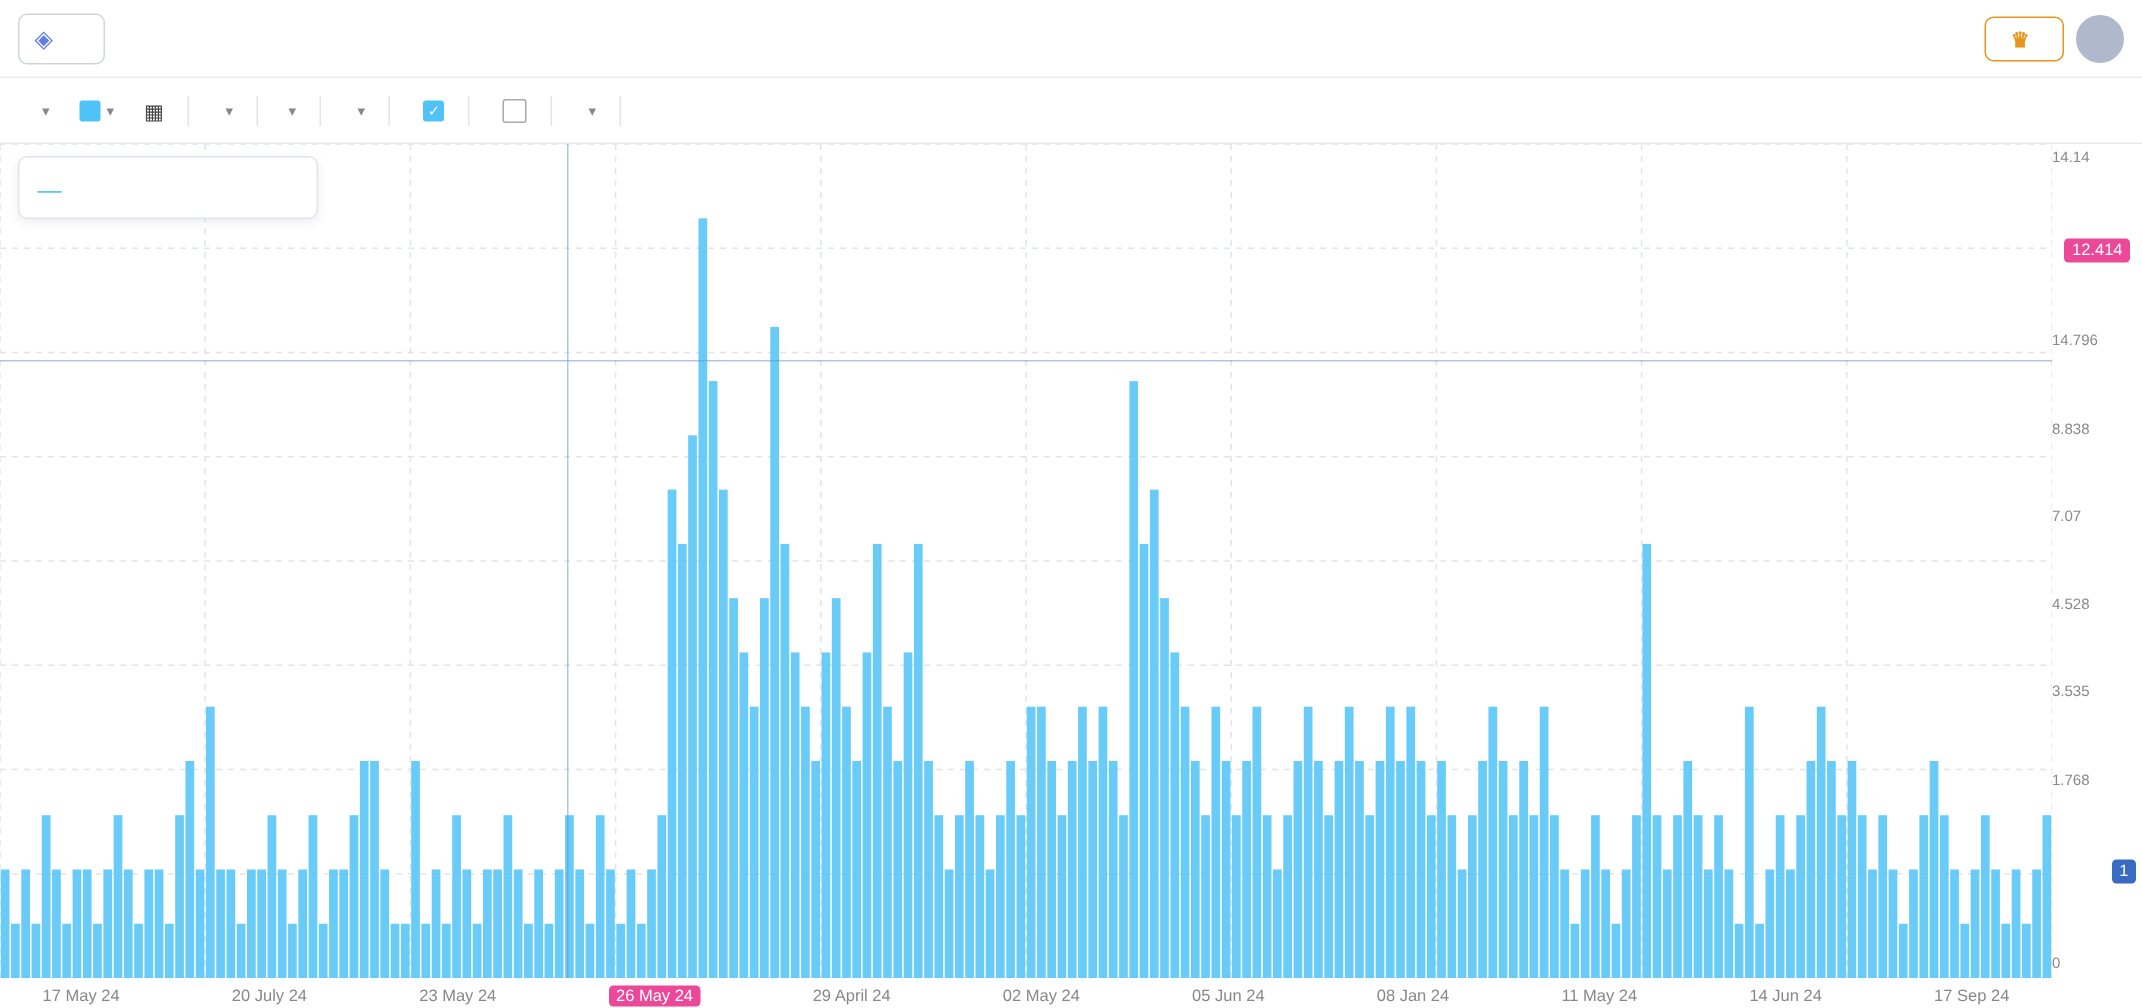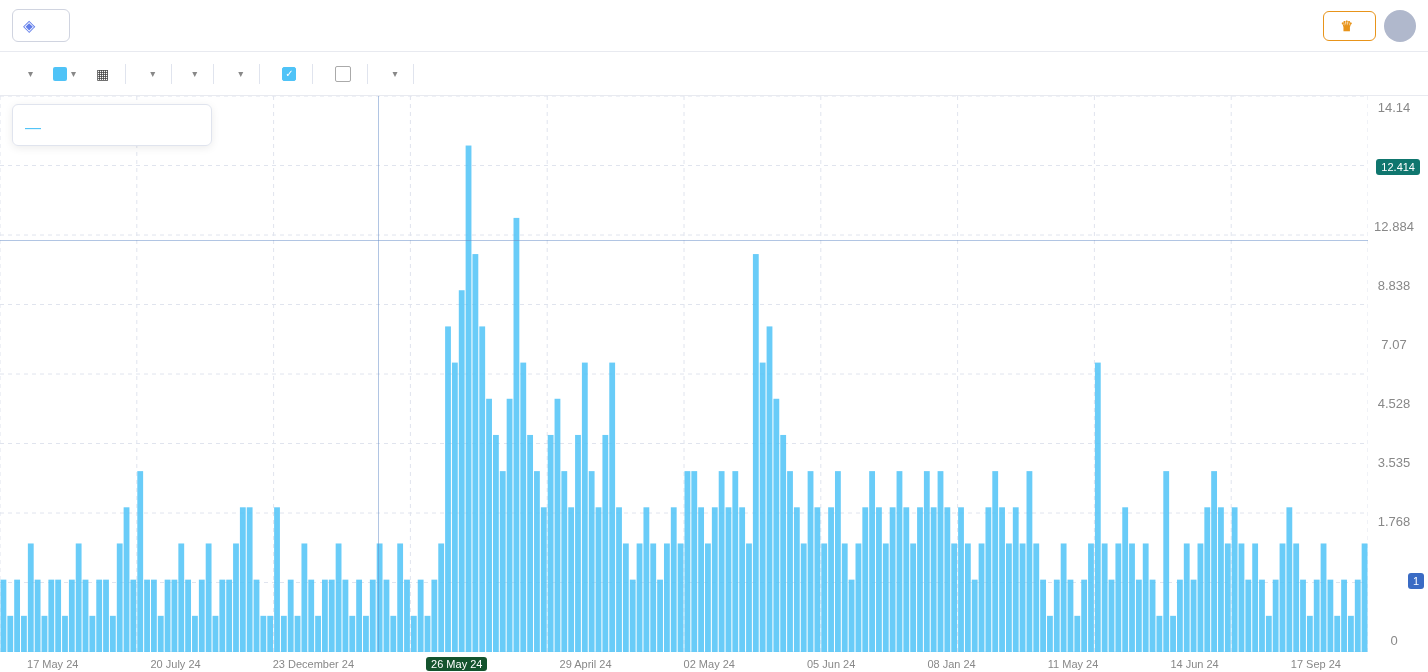--- a/index.html
+++ b/index.html
@@ -231,28 +231,28 @@
       bottom: 20px;
       width: 60px;
       display: flex;
       flex-direction: column;
       justify-content: space-between;
       padding: 4px 0;
       z-index: 5;
     }
 
     .y-label {
-      font-size: 13px;
+      font-size: 10px;
       color: #888;
-      text-align: center;
+      text-align: left;
       padding-right: 8px;
     }
 
     .y-label-box {
-      background: #0f766e;
+      background: #ec4899;
       color: #fff;
       font-size: 11px;
       padding: 2px 5px;
       border-radius: 3px;
       text-align: center;
       margin-right: 4px;
     }
 
     .y-label-highlight {
       background: #3a6bc4;
@@ -276,21 +276,21 @@
       justify-content: space-around;
       gap: 18px;
     }
 
     .x-label {
       font-size: 11px;
       color: #888;
     }
 
     .x-label.highlighted {
-      background: #14532d;
+      background: #ec4899;
       color: #fff;
       padding: 1px 5px;
       border-radius: 3px;
     }
 
     
     .h-line {
       position: absolute;
       left: 0;
       right: 60px;
@@ -631,36 +631,36 @@
       <rect x="1347.993" y="519.8246110325318" width="5.814" height="36.17538896746818" fill="#4fc3f7" opacity="0.85"></rect>
       <rect x="1354.8329999999999" y="483.64922206506367" width="5.814" height="72.35077793493636" fill="#4fc3f7" opacity="0.85"></rect>
       <rect x="1361.673" y="447.47383309759545" width="5.814" height="108.52616690240454" fill="#4fc3f7" opacity="0.85"></rect>
     </svg>
 
   <div class="y-axis">
     <div class="y-label">14.14</div>
     <div style="display:flex;justify-content:flex-end;padding-right:4px;">
       <div class="y-label-box">12.414</div>
     </div>
-    <div class="y-label">12.884</div>
+    <div class="y-label">14.796</div>
     <div class="y-label">8.838</div>
     <div class="y-label">7.07</div>
     <div class="y-label">4.528</div>
     <div class="y-label">3.535</div>
     <div class="y-label">1.768</div>
     <div style="display:flex;justify-content:flex-end;padding-right:4px;">
       <div class="y-label-highlight" style="background:#3a6bc4;color:#fff;font-size:11px;padding:2px 5px;border-radius:3px;">1</div>
     </div>
     <div class="y-label">0</div>
   </div>
 
   <div class="x-axis" id="x-axis-container">
       <span class="x-label">17 May 24</span>
       <span class="x-label">20 July 24</span>
-      <span class="x-label">23 December 24</span>
+      <span class="x-label">23 May 24</span>
       <span class="x-label highlighted">26 May 24</span>
       <span class="x-label">29 April 24</span>
       <span class="x-label">02 May 24</span>
       <span class="x-label">05 Jun 24</span>
       <span class="x-label">08 Jan 24</span>
       <span class="x-label">11 May 24</span>
       <span class="x-label">14 Jun 24</span>
       <span class="x-label">17 Sep 24</span>
     </div>
 </div>

